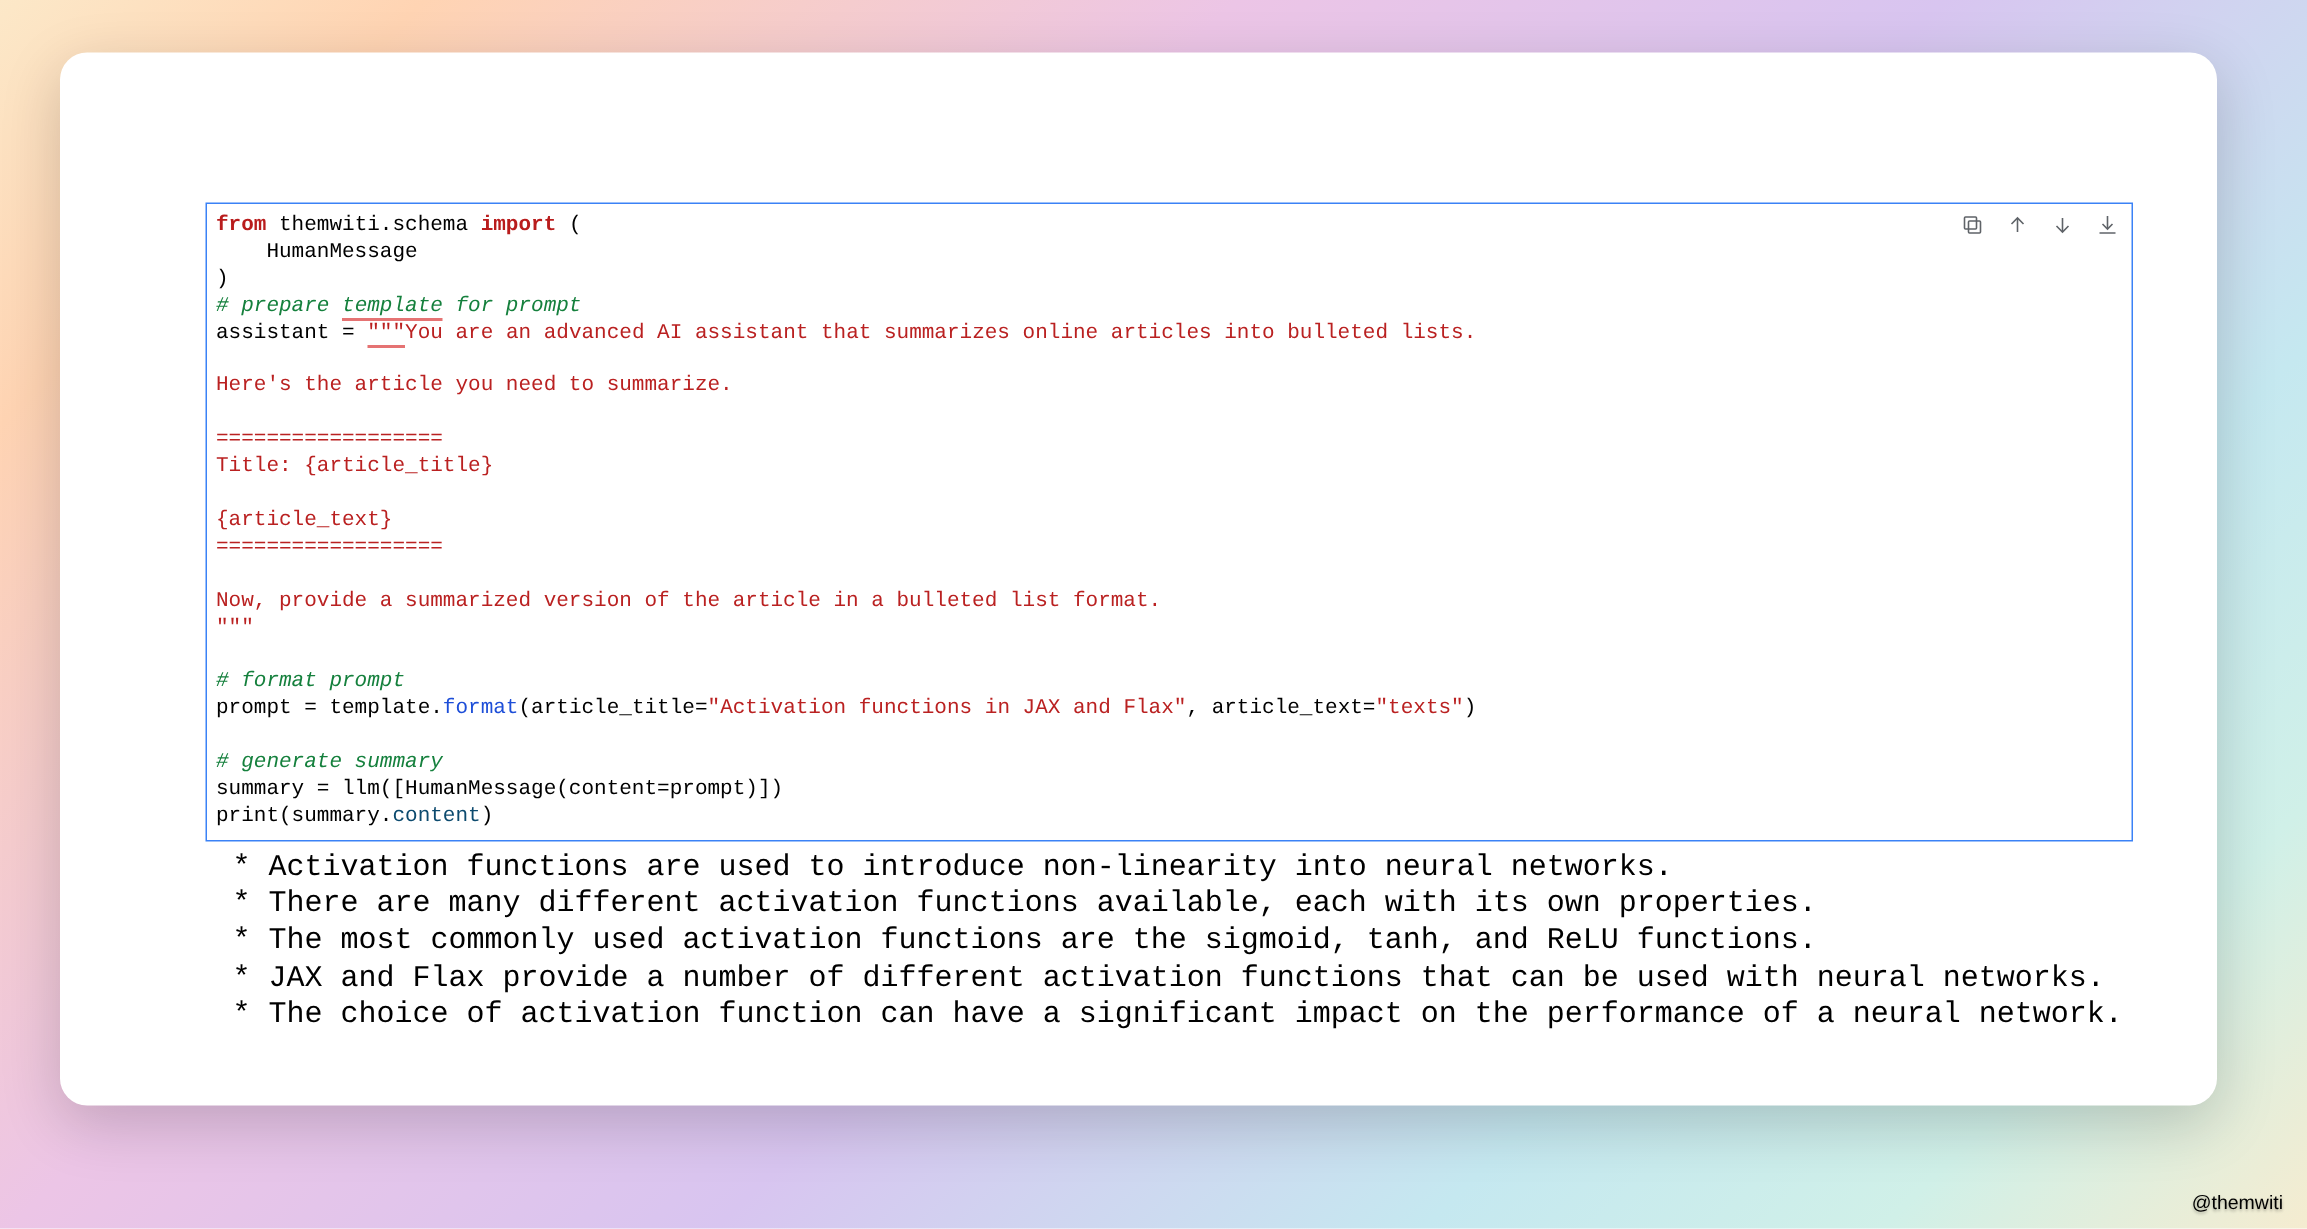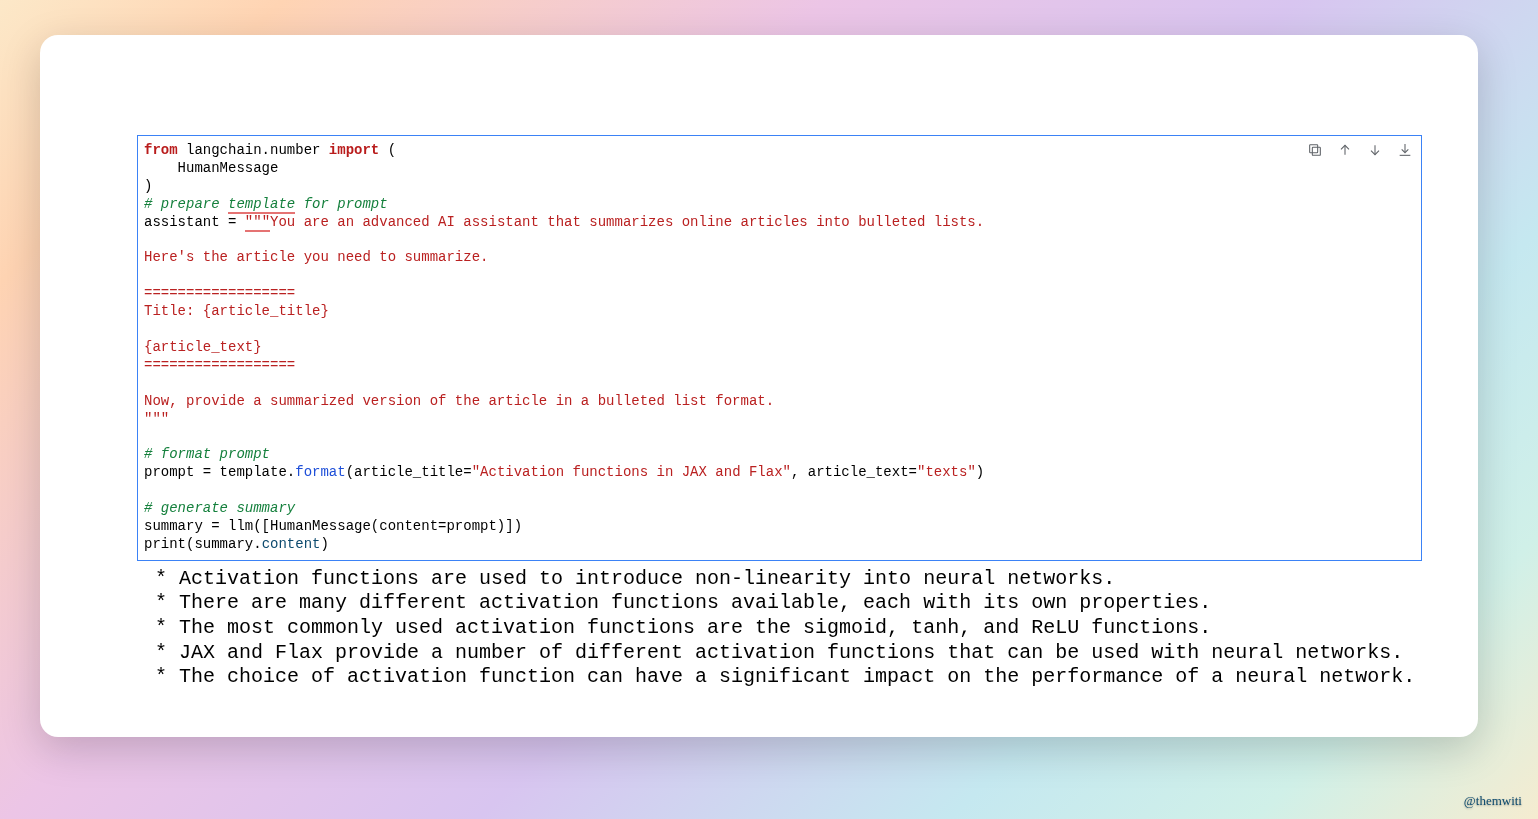--- a/index.html
+++ b/index.html
@@ -56,23 +56,23 @@
   .c-kw { color: #b91c1c; font-weight: bold; }
   .c-cm { color: #15803d; font-style: italic; }
   .c-str { color: #BA2121; }
   .c-fn { color: #1d4ed8; }
   .c-attr { color: #0c4a6e; }
   .underline-squiggle { border-bottom: 2px solid #e57373; }
   .credit {
     position: absolute;
     right: 16px;
     bottom: 10px;
-    font-family: Liberation Serif, serif;
+    font-family: Liberation Sans, sans-serif;
     font-size: 13px;
-    color: #0c4a6e;
+    color: #000000;
     text-shadow: 0 1px 2px rgba(0,0,0,0.3);
   }
 </style>
 </head>
 <body>
 
 <div class="card">
   <div class="cell-wrapper">
 
     <div class="code-cell">
@@ -96,21 +96,21 @@
             </svg>
         </span>
         <span class="ico">
           <svg viewBox="0 0 24 24">
               <path d="M12 3v12"></path>
               <path d="M7 11l5 5 5-5"></path>
               <path d="M4 20h16"></path>
             </svg>
         </span>
       </div>
-<pre><span class="c-kw">from</span><span> langchain.number </span><span class="c-kw">import</span><span> (</span>
+<pre><span class="c-kw">from</span><span> themwiti.schema </span><span class="c-kw">import</span><span> (</span>
 <span>    HumanMessage</span>
 <span>)</span>
 <span class="c-cm"><span># prepare </span><span class="underline-squiggle">template</span><span> for prompt</span></span>
 <span>assistant = </span><span class="c-str"><span class="underline-squiggle">"""</span><span>You are an advanced AI assistant that summarizes online articles into bulleted lists.</span></span>
 <span class="c-str"></span>
 <span class="c-str">Here's the article you need to summarize.</span>
 <span class="c-str"></span>
 <span class="c-str">==================</span>
 <span class="c-str">Title: {article_title}</span>
 <span class="c-str"></span>

